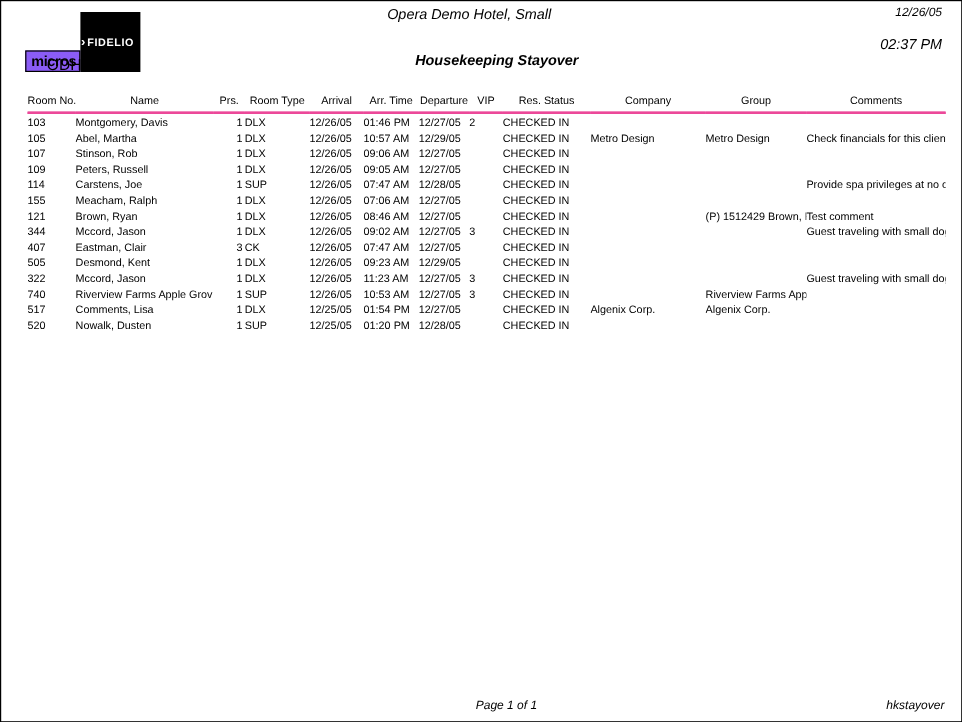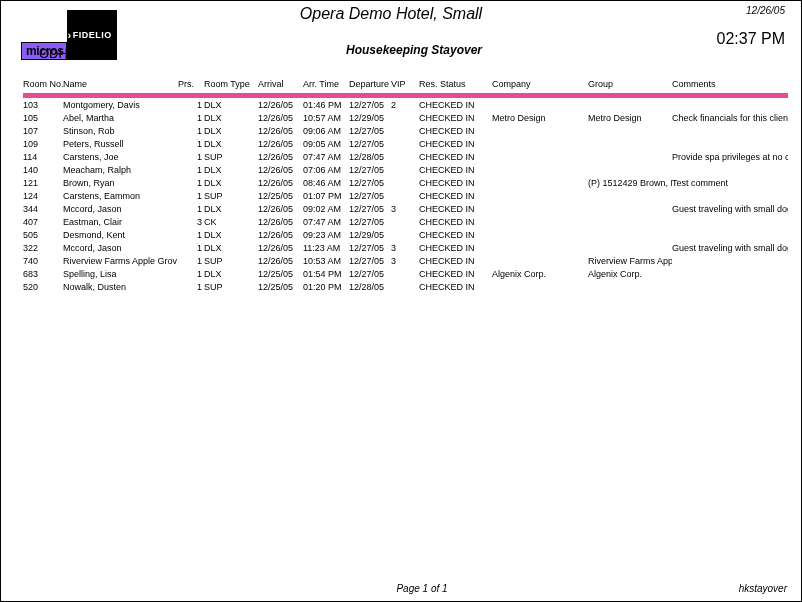--- a/index.html
+++ b/index.html
@@ -16,36 +16,36 @@
     font-weight:bold; font-size:12px; line-height:16px; padding:0 2px 0 4px; letter-spacing:-0.3px;margin-top:32px;
   }
   .logo-fidelio {
     background:#000; color:#fff; display:flex; align-items:center;
     font-weight:bold; font-size:9px; padding:0 5px 0 1px; letter-spacing:0.5px;
   }
   .logo-arrow { color:#fff; font-size:11px; font-weight:bold; margin-right:1px; }
   .prop-code { position:absolute; top:31px; left:38px; font-weight:normal; font-size:13px;margin-top:14px; }
   .hotel-name {
     position:absolute; top:4px; left:0; width:780px; text-align:center;
-    font-style:italic; font-size:16px;
+    font-style:italic; font-size:12px;
   }
   .report-title {
     position:absolute; top:42px; left:0; width:780px; text-align:center;
     font-style:italic; font-weight:bold; font-size:12px;margin-left:23px;
   }
   .hdr-date { position:absolute; top:4px; right:16px; font-style:italic; font-size:10px; }
-  .hdr-time { position:absolute; top:29px; right:16px; font-size:16px; }
+  .hdr-time { position:absolute; top:29px; right:16px; font-style:italic; font-size:12px; }
   
   table.report {
     position:absolute; top:78px; left:22px; width:765px;
     border-collapse:collapse; table-layout:fixed; font-size:9px;
   }
   table.report th {
-    font-weight:normal; text-align:left; font-size:9px;
-    border-bottom:5px solid #ec4899; padding:0 0 4px 0; white-space:nowrap; overflow:hidden;
+    font-weight:normal; text-align:center; font-size:9px;
+    border-bottom:2px solid #ec4899; padding:0 0 4px 0; white-space:nowrap; overflow:hidden;
   }
   table.report td {
     vertical-align:top; padding:2px 2px 0 0; line-height:11px;
     white-space:nowrap; overflow:hidden;
   }
   col.w-room_no{width:40px} col.w-name{width:115px} col.w-prs{width:26px}
   col.w-room_type{width:54px} col.w-arrival{width:45px} col.w-arr_time{width:46px}
   col.w-departure{width:42px} col.w-vip{width:28px} col.w-res_status{width:73px}
   col.w-company{width:96px} col.w-group{width:84px} col.w-comments{width:116px}
   td.c-room_no { padding-left:8px; }
@@ -173,21 +173,21 @@
           <td class="c-arrival">12/26/05</td>
           <td class="c-arr_time">07:47 AM</td>
           <td class="c-departure">12/28/05</td>
           <td class="c-vip"></td>
           <td class="c-res_status">CHECKED IN</td>
           <td class="c-company"></td>
           <td class="c-group"></td>
           <td class="c-comments">Provide spa privileges at no cost.</td>
         </tr>
         <tr>
-          <td class="c-room_no">140</td>
+          <td class="c-room_no">155</td>
           <td class="c-name">Meacham, Ralph</td>
           <td class="c-prs">1</td>
           <td class="c-room_type">DLX</td>
           <td class="c-arrival">12/26/05</td>
           <td class="c-arr_time">07:06 AM</td>
           <td class="c-departure">12/27/05</td>
           <td class="c-vip"></td>
           <td class="c-res_status">CHECKED IN</td>
           <td class="c-company"></td>
           <td class="c-group"></td>
@@ -199,34 +199,20 @@
           <td class="c-prs">1</td>
           <td class="c-room_type">DLX</td>
           <td class="c-arrival">12/26/05</td>
           <td class="c-arr_time">08:46 AM</td>
           <td class="c-departure">12/27/05</td>
           <td class="c-vip"></td>
           <td class="c-res_status">CHECKED IN</td>
           <td class="c-company"></td>
           <td class="c-group">(P) 1512429 Brown, F</td>
           <td class="c-comments">Test comment</td>
-        </tr>
-        <tr>
-          <td class="c-room_no">124</td>
-          <td class="c-name">Carstens, Eammon</td>
-          <td class="c-prs">1</td>
-          <td class="c-room_type">SUP</td>
-          <td class="c-arrival">12/25/05</td>
-          <td class="c-arr_time">01:07 PM</td>
-          <td class="c-departure">12/27/05</td>
-          <td class="c-vip"></td>
-          <td class="c-res_status">CHECKED IN</td>
-          <td class="c-company"></td>
-          <td class="c-group"></td>
-          <td class="c-comments"></td>
         </tr>
         <tr>
           <td class="c-room_no">344</td>
           <td class="c-name">Mccord, Jason</td>
           <td class="c-prs">1</td>
           <td class="c-room_type">DLX</td>
           <td class="c-arrival">12/26/05</td>
           <td class="c-arr_time">09:02 AM</td>
           <td class="c-departure">12/27/05</td>
           <td class="c-vip">3</td>
@@ -285,22 +271,22 @@
           <td class="c-arrival">12/26/05</td>
           <td class="c-arr_time">10:53 AM</td>
           <td class="c-departure">12/27/05</td>
           <td class="c-vip">3</td>
           <td class="c-res_status">CHECKED IN</td>
           <td class="c-company"></td>
           <td class="c-group">Riverview Farms App</td>
           <td class="c-comments"></td>
         </tr>
         <tr>
-          <td class="c-room_no">683</td>
-          <td class="c-name">Spelling, Lisa</td>
+          <td class="c-room_no">517</td>
+          <td class="c-name">Comments, Lisa</td>
           <td class="c-prs">1</td>
           <td class="c-room_type">DLX</td>
           <td class="c-arrival">12/25/05</td>
           <td class="c-arr_time">01:54 PM</td>
           <td class="c-departure">12/27/05</td>
           <td class="c-vip"></td>
           <td class="c-res_status">CHECKED IN</td>
           <td class="c-company">Algenix Corp.</td>
           <td class="c-group">Algenix Corp.</td>
           <td class="c-comments"></td>

